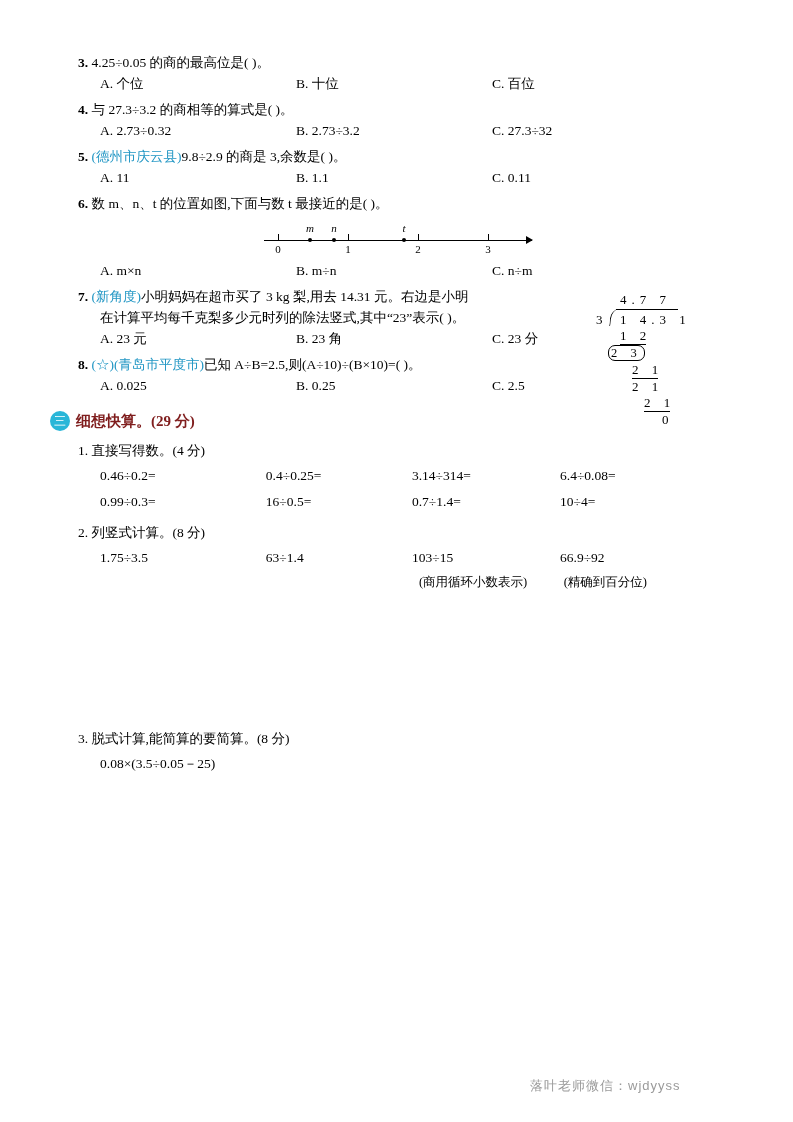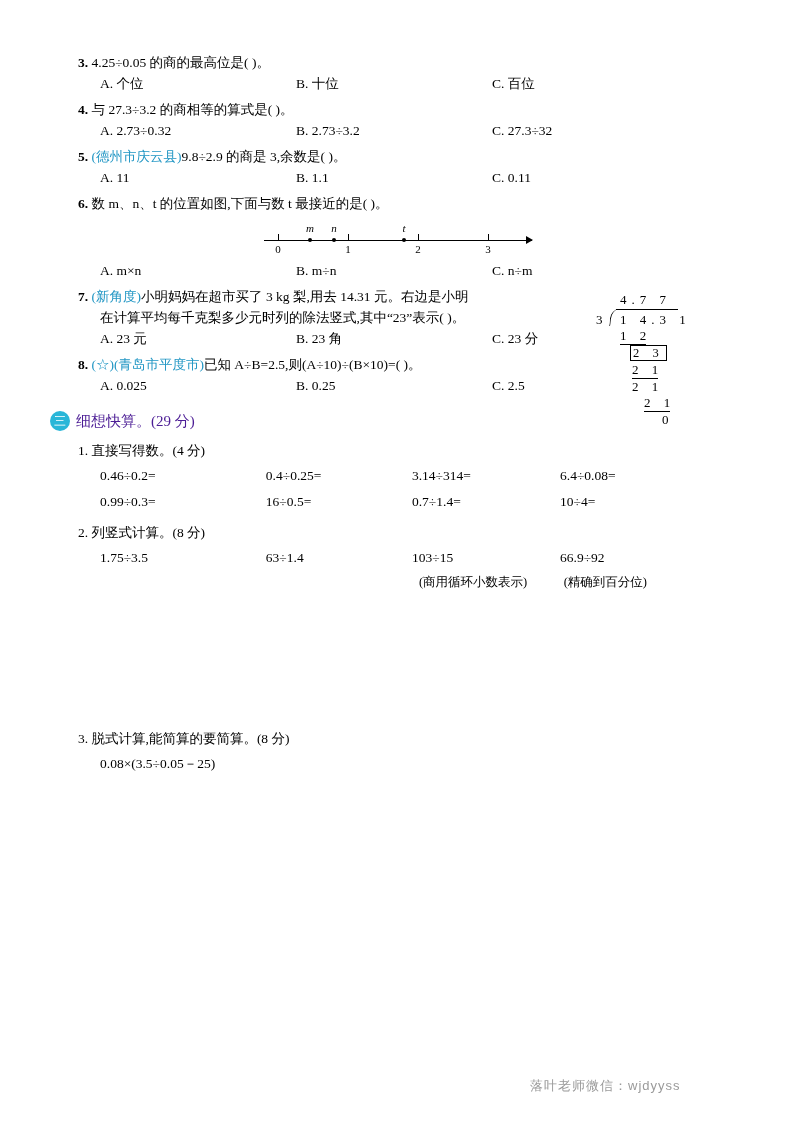--- a/index.html
+++ b/index.html
@@ -168,22 +168,22 @@
     background: #29b6d8;
     color: #fff;
     font-size: 12px;
     display: flex;
     align-items: center;
     justify-content: center;
     margin-right: 6px;
     font-family: "Liberation Sans", sans-serif;
   }
   .section-title {
-    color: #4c1d95;
-    font-weight: normal;
+    color: #7f1d1d;
+    font-weight: bold;
     font-size: 15px;
     text-align: center;
   }
   .sub-q {
     font-size: 13.5px;
     line-height: 24px;
     margin-top: 6px;
   }
   .calc-row {
     display: flex;
@@ -350,21 +350,21 @@
   <div class="division">
     <div class="div-quot">4.7 7</div>
     <div class="div-bar"></div>
     <div class="div-bracket"></div>
     <div class="div-divisor">3</div>
     <div class="div-dividend">1 4.3 1</div>
 
     <div class="dv-row" style="left:40px; top:36px;">1 2</div>
     <div class="dv-line" style="left:40px; top:52px; width:26px;"></div>
 
-    <div class="box23" style="left:50px; top:53px;">2 3</div>
+    <div class="box23" style="left:28px; top:53px;border-radius:7px;">2 3</div>
 
     <div class="dv-row" style="left:52px; top:70px;">2 1</div>
     <div class="dv-line" style="left:52px; top:86px; width:26px;"></div>
 
     <div class="dv-row" style="left:52px; top:87px;">2 1</div>
     <div class="dv-row" style="left:64px; top:103px;">2 1</div>
     <div class="dv-line" style="left:64px; top:119px; width:26px;"></div>
     <div class="dv-row" style="left:82px; top:120px;">0</div>
   </div>
 

